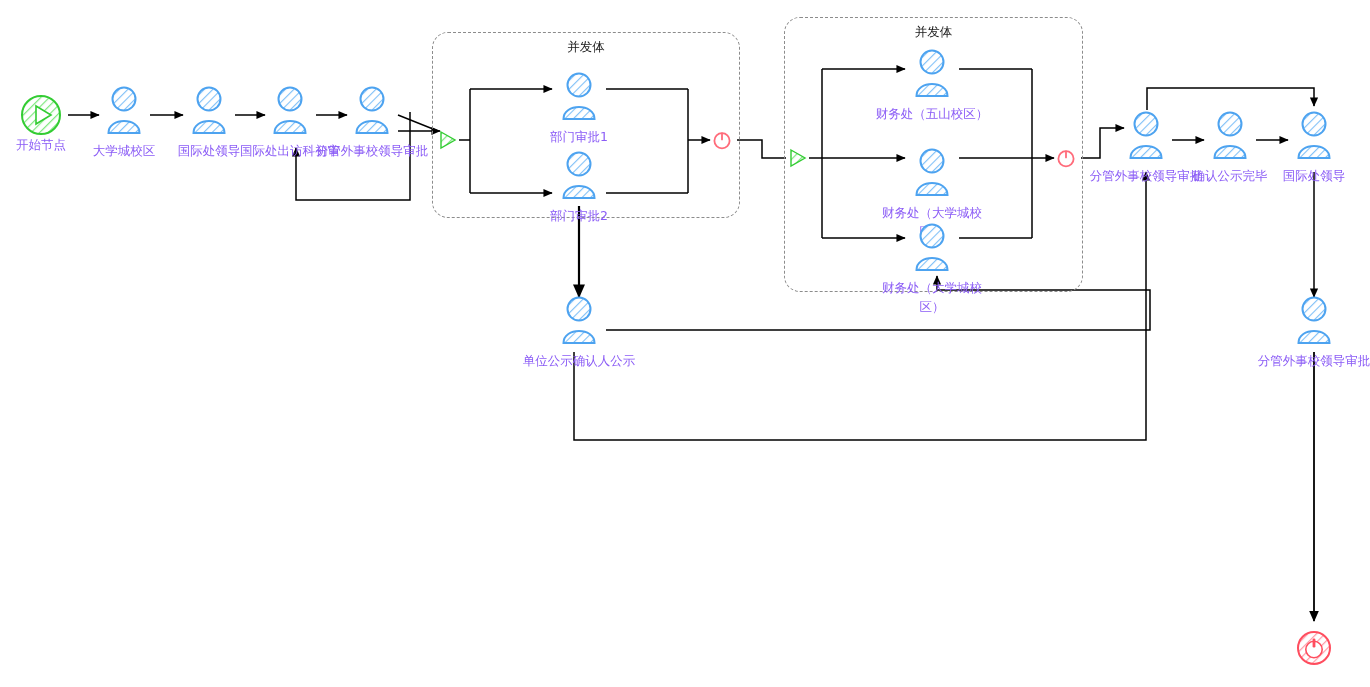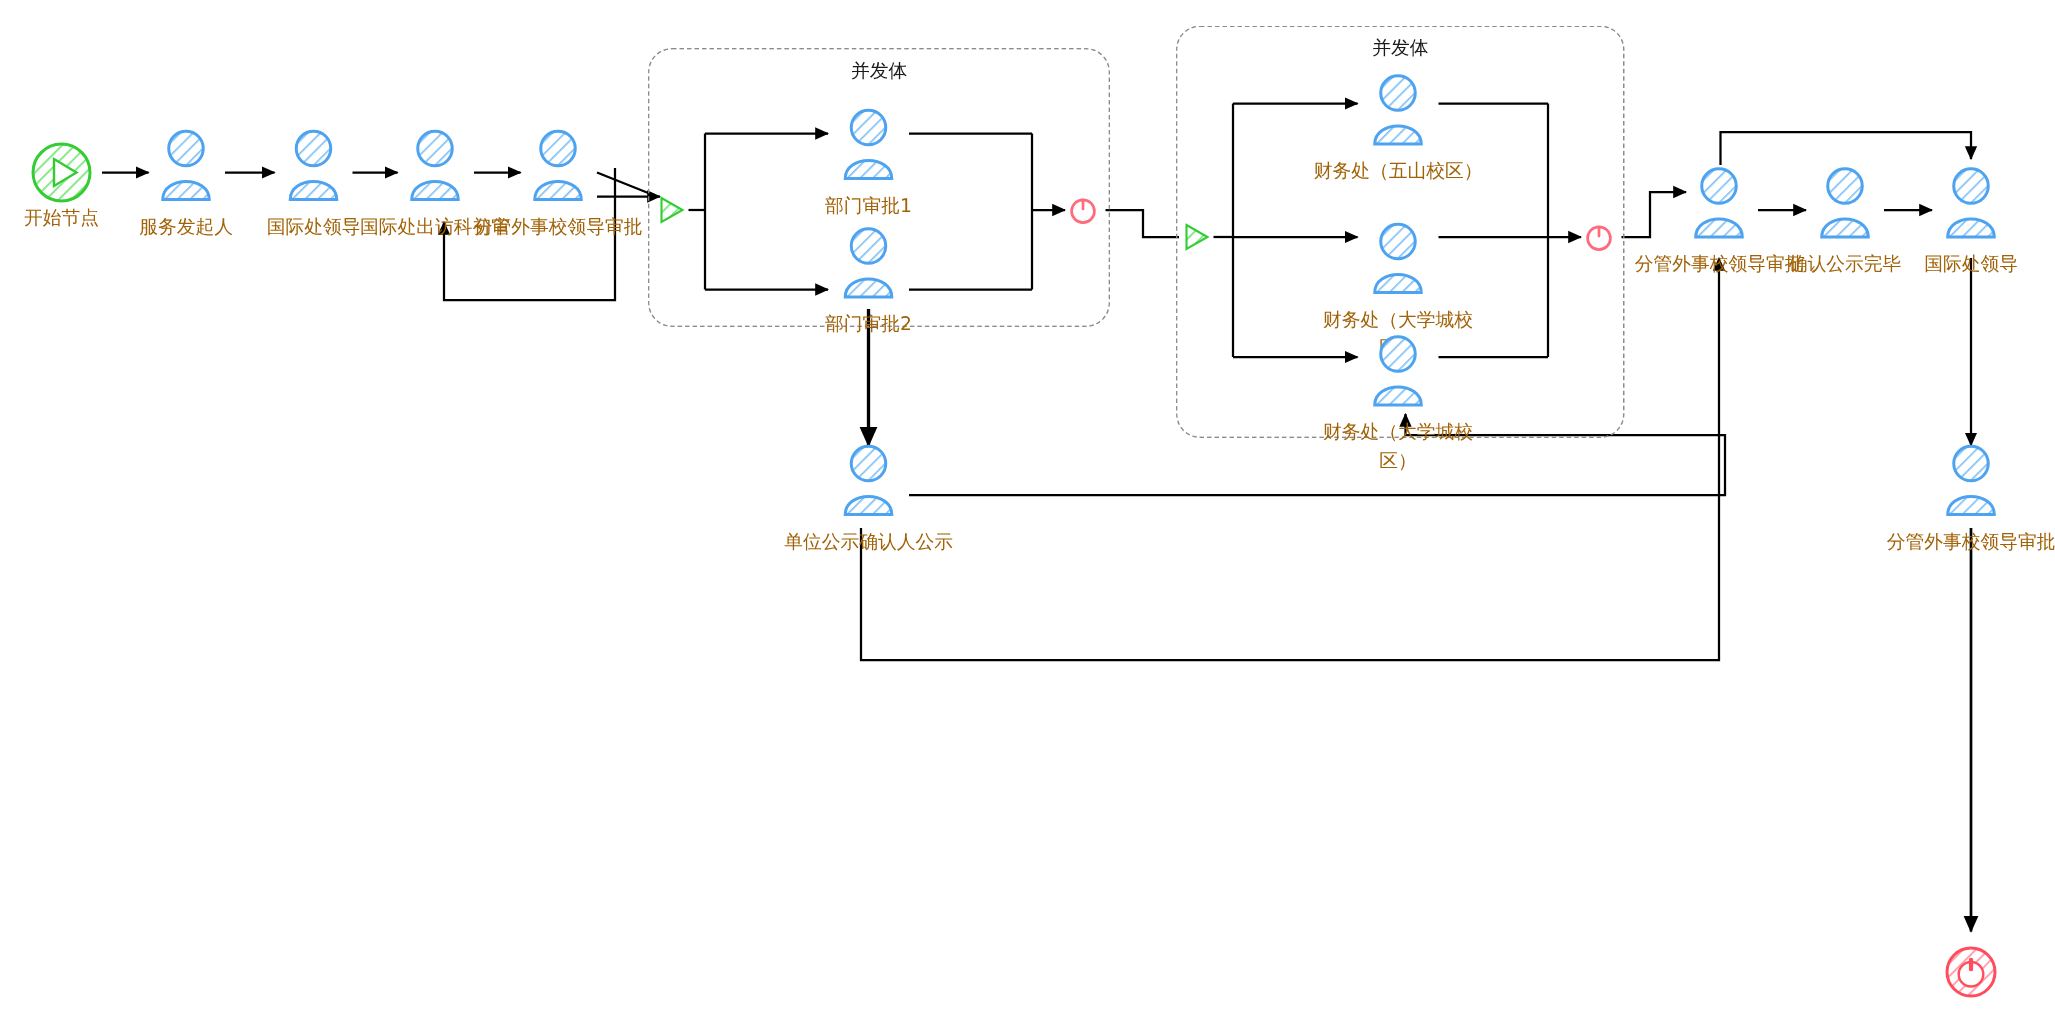--- a/index.html
+++ b/index.html
@@ -8,21 +8,21 @@
     width:1370px;height:687px;position:relative;overflow:hidden;
     -webkit-font-smoothing:antialiased;
   }
   #canvas{position:absolute;left:0;top:0;width:1370px;height:687px;}
   svg.layer{position:absolute;left:0;top:0;width:1370px;height:687px;pointer-events:none;}
 
   .node{position:absolute;width:0;height:0;}
   .node .glyph{position:absolute;left:-18px;top:-30px;width:36px;height:56px;}
   .node .label{
     position:absolute;left:-62px;top:26px;width:124px;
-    text-align:center;font-size:12.5px;color:#a16207;line-height:19px;
+    text-align:center;font-size:12.5px;color:#8b5cf6;line-height:19px;
     white-space:pre-line;
   }
 
   .startnode .glyph{left:-22px;top:-22px;width:44px;height:44px;}
   .startnode .label{top:20px;}
 
   .endnode .glyph{left:-19px;top:-19px;width:38px;height:38px;}
 
   .container{
     position:absolute;border:1.4px dashed #8c8c8c;border-radius:16px;
@@ -163,21 +163,21 @@
       <polygon points="17,13 32,22 17,31" fill="#ffffff" stroke="#33cc33" stroke-width="1.6"></polygon>
     </svg>
     <div class="label">开始节点</div>
   </div>
 
   <div class="node" style="left:124px;top:115px;">
     <svg class="glyph" viewBox="0 0 36 56">
       <circle cx="18" cy="14" r="11.5" fill="url(#hatchBlue)" stroke="#4da3f0" stroke-width="2"></circle>
       <path d="M 2.5 48 C 2.5 32 33.5 32 33.5 48 Z" fill="url(#hatchBlue)" stroke="#4da3f0" stroke-width="2"></path>
     </svg>
-    <div class="label">服务发起人</div>
+    <div class="label">大学城校区</div>
   </div>
 
   <div class="node" style="left:209px;top:115px;">
     <svg class="glyph" viewBox="0 0 36 56">
       <circle cx="18" cy="14" r="11.5" fill="url(#hatchBlue)" stroke="#4da3f0" stroke-width="2"></circle>
       <path d="M 2.5 48 C 2.5 32 33.5 32 33.5 48 Z" fill="url(#hatchBlue)" stroke="#4da3f0" stroke-width="2"></path>
     </svg>
     <div class="label">国际处领导</div>
   </div>
 

